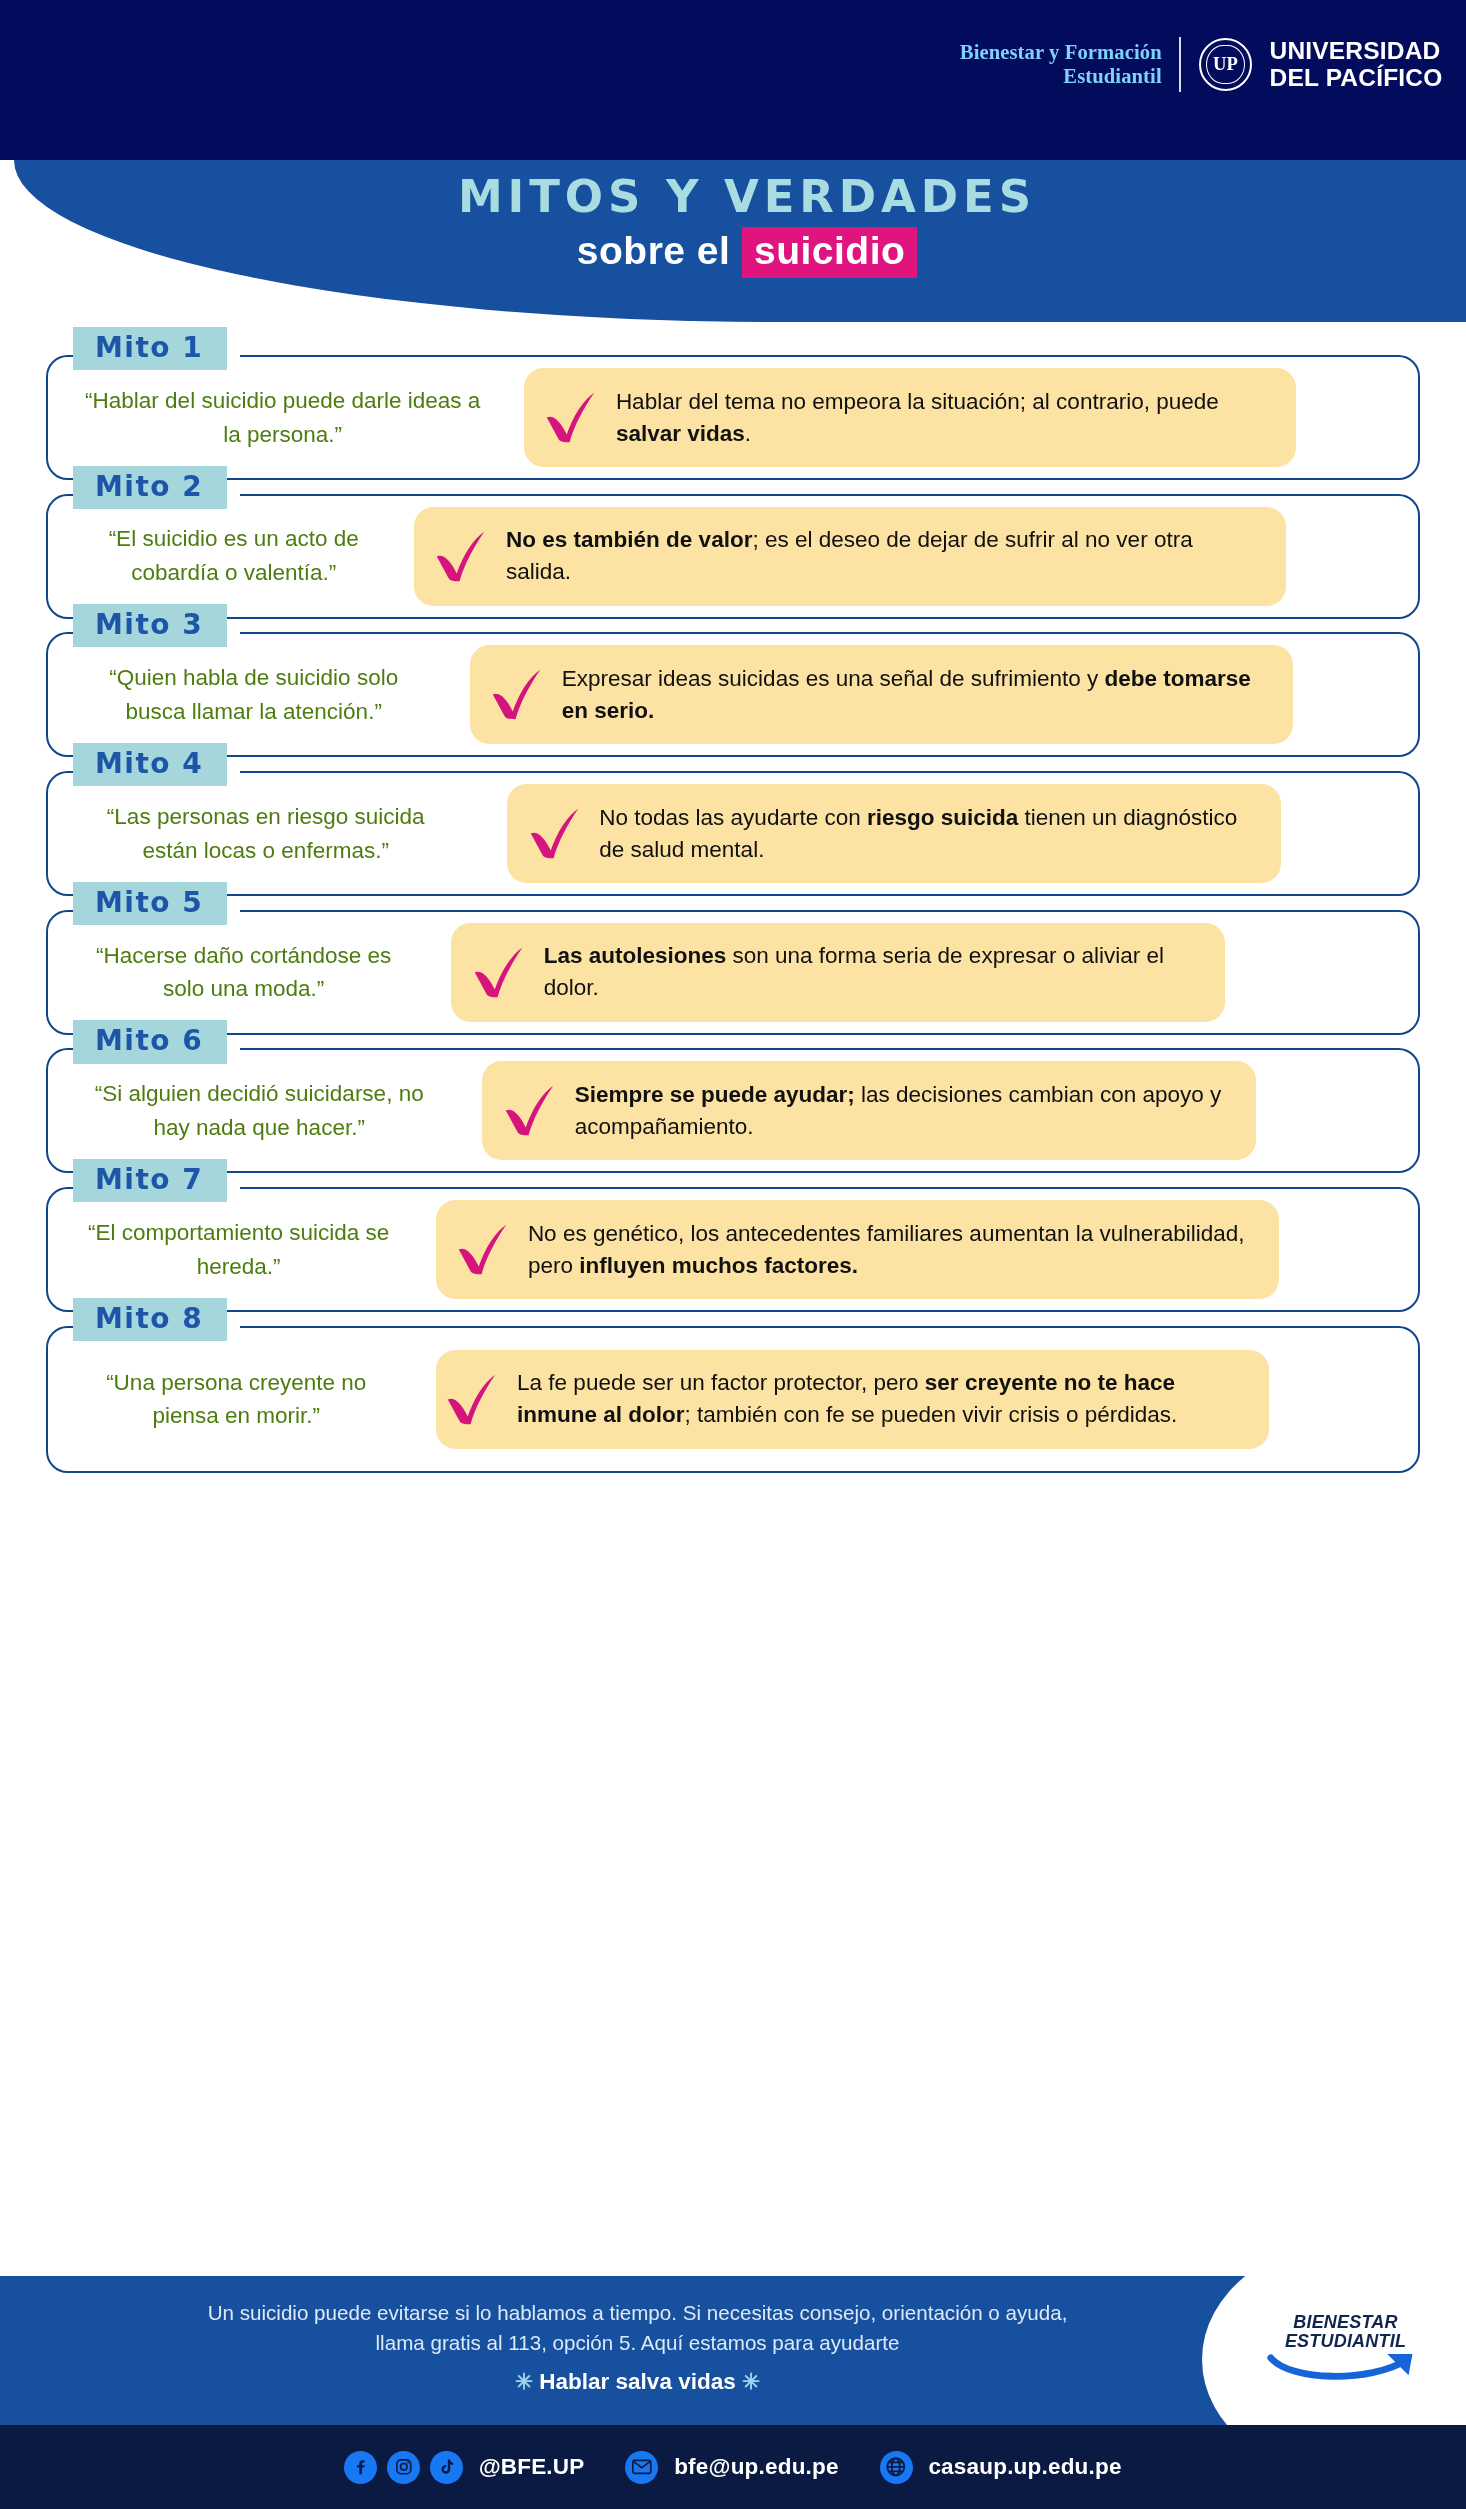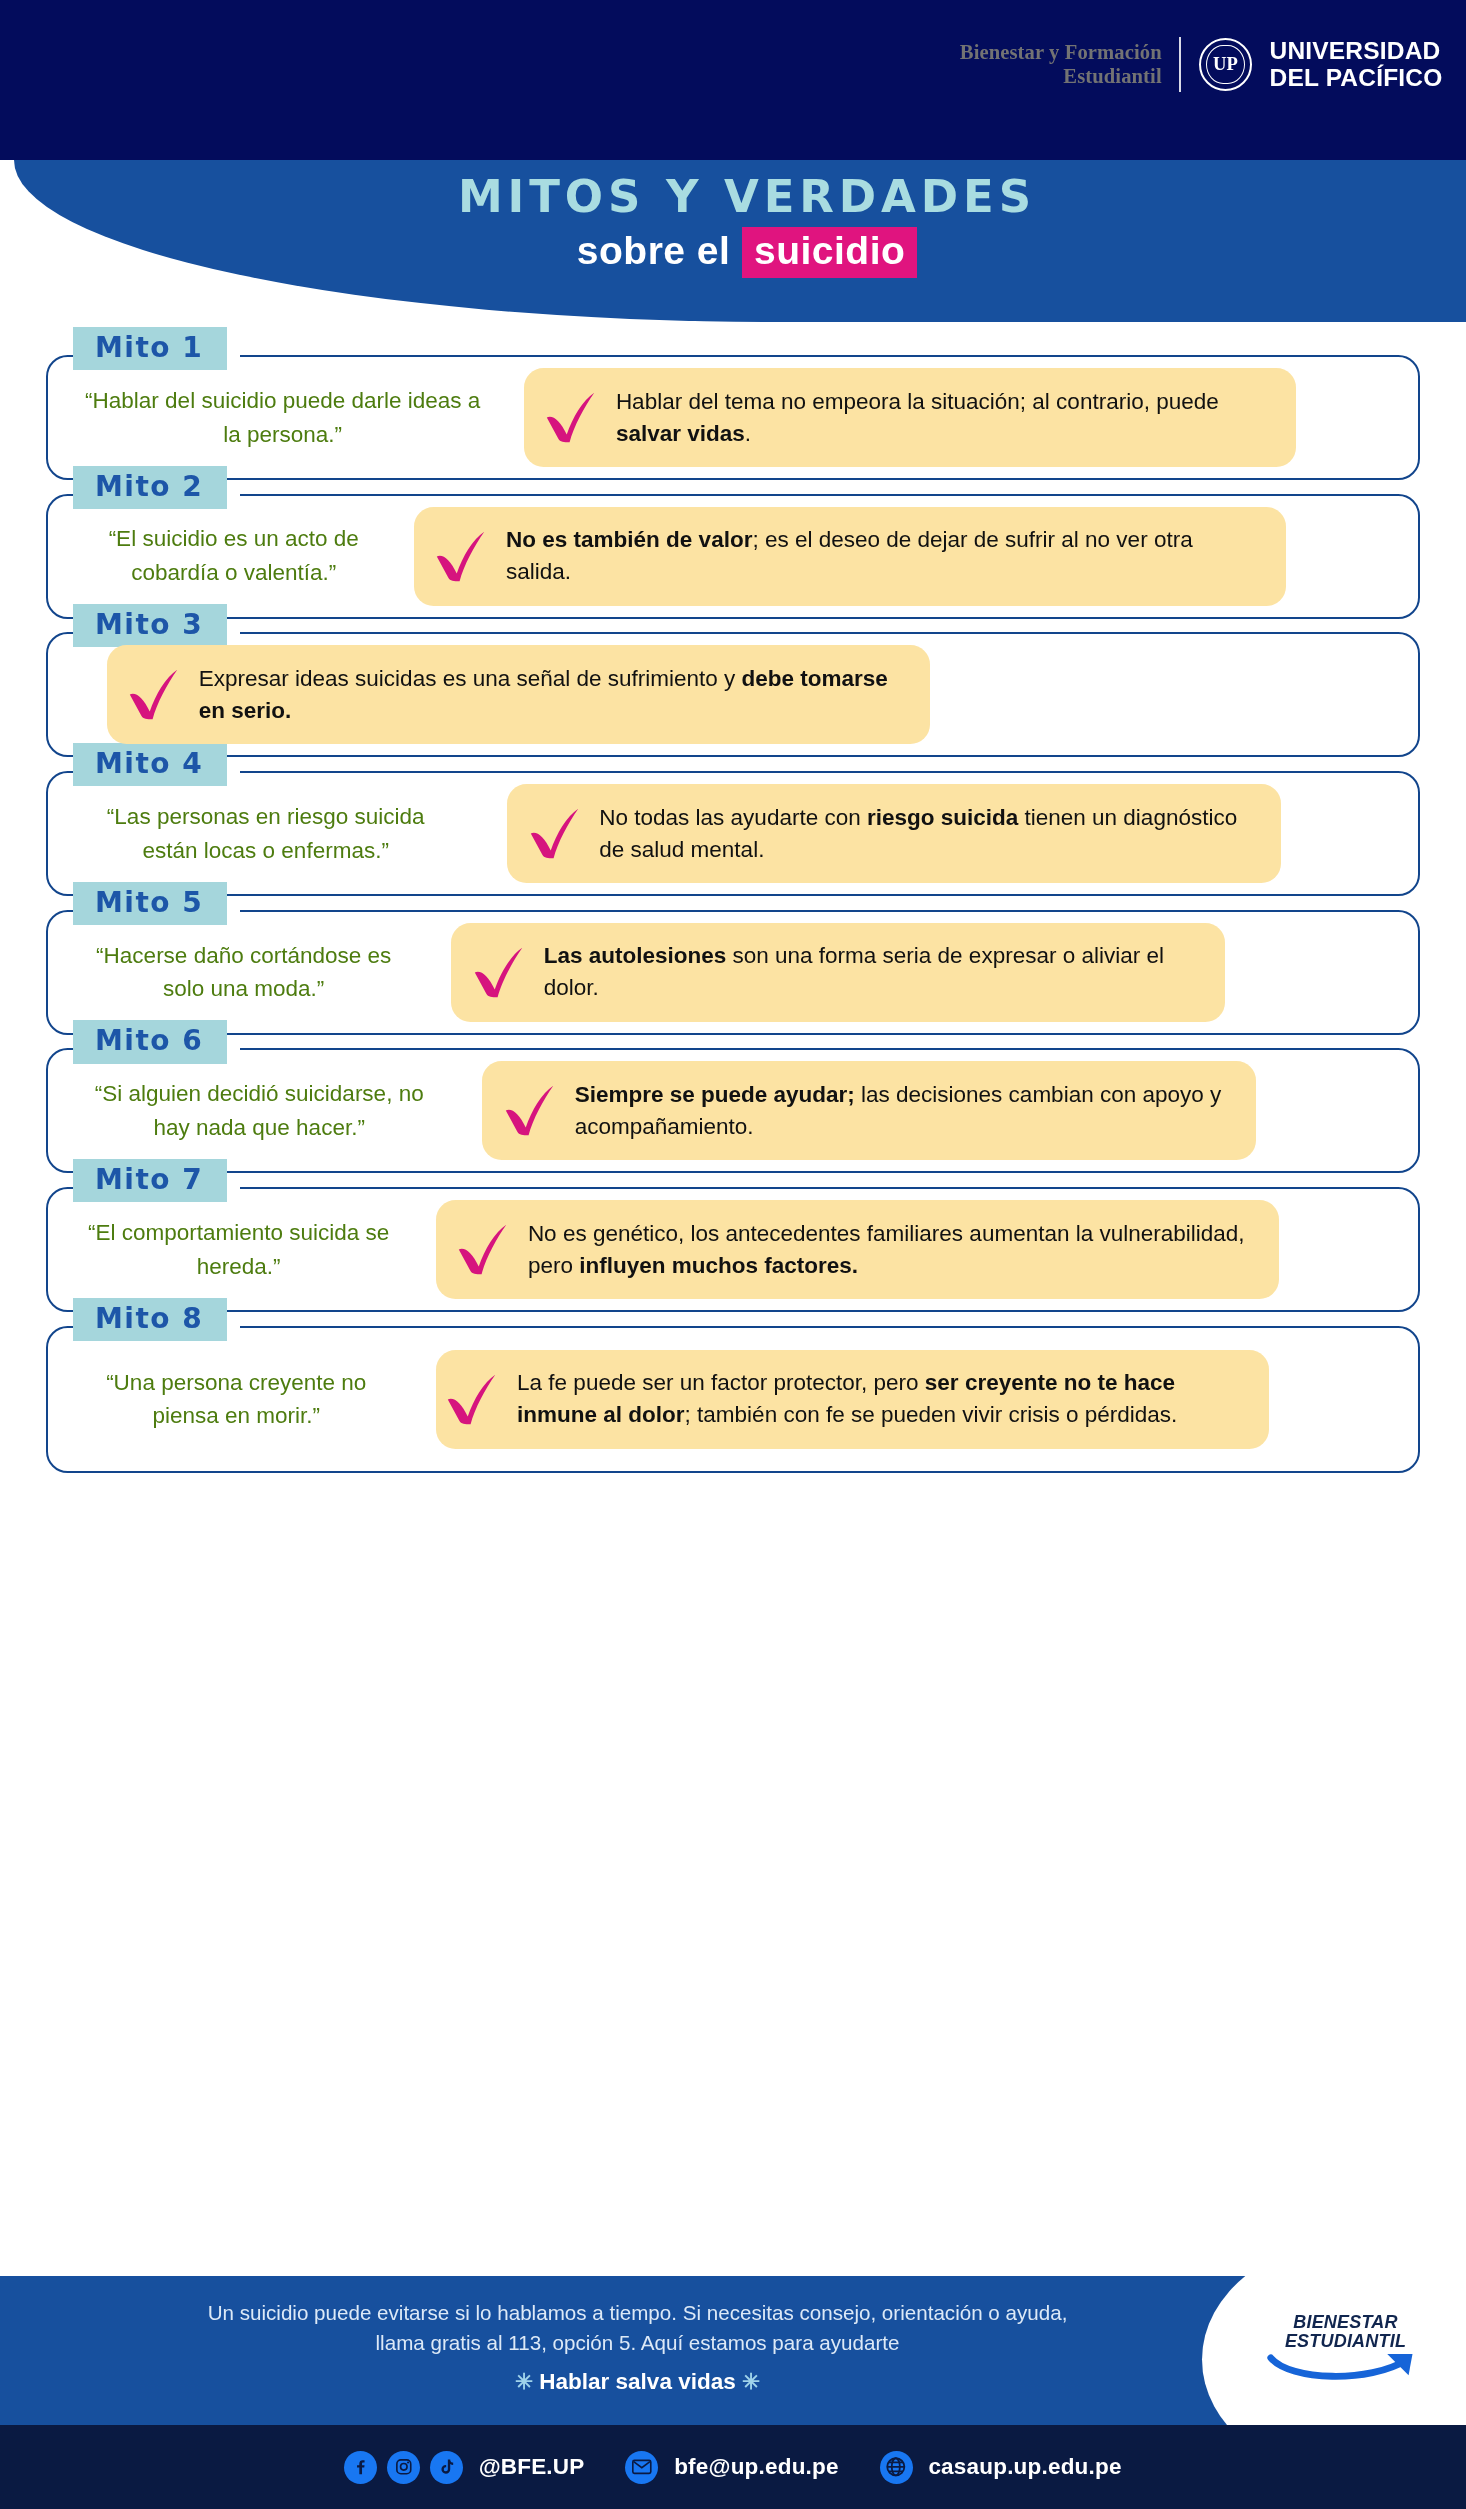--- a/index.html
+++ b/index.html
@@ -25,21 +25,21 @@
   .brand-lockup {
     position: absolute;
     right: 23.5px;
     top: 37px;
     display: flex;
     align-items: center;
     gap: 17.6px;
   }
   .brand-left {
     text-align: right;
-    color: #737373;
+    color: #7dd3fc;
     font-family: "Liberation Serif", serif;
     font-size: 20.6px;
     font-weight: bold;
     line-height: 1.16;
     letter-spacing: 0.1px;
     margin-left: 48px;
   }
   .brand-divider {
     width: 2px;
     height: 55px;
@@ -373,20 +373,21 @@
             <path d="M6 30 C 12 27, 20 33, 27 48 C 33 30, 44 12, 56 4 C 46 18, 34 40, 30 56 C 24 56, 20 56, 18 52 Z" fill="#D6147E"></path>
           </svg>
           <div class="truth-text"><b>No es también de valor</b><span>; es el deseo de dejar de sufrir al no ver otra salida.</span></div>
         </div>
       </div>
       <div class="label-mask"></div>
       <div class="myth-label">Mito 2</div>
     </div>
     <div class="myth m3">
       <div class="myth-card">
+        <div class="myth-text">“Quien habla de suicidio solo busca llamar la atención.”</div>
         <div class="truth-box">
           <svg class="check-icon" viewBox="0 0 64 60">
             <path d="M6 30 C 12 27, 20 33, 27 48 C 33 30, 44 12, 56 4 C 46 18, 34 40, 30 56 C 24 56, 20 56, 18 52 Z" fill="#D6147E"></path>
           </svg>
           <div class="truth-text"><span>Expresar ideas suicidas es una señal de sufrimiento y </span><b>debe tomarse en serio.</b></div>
         </div>
       </div>
       <div class="label-mask"></div>
       <div class="myth-label">Mito 3</div>
     </div>

